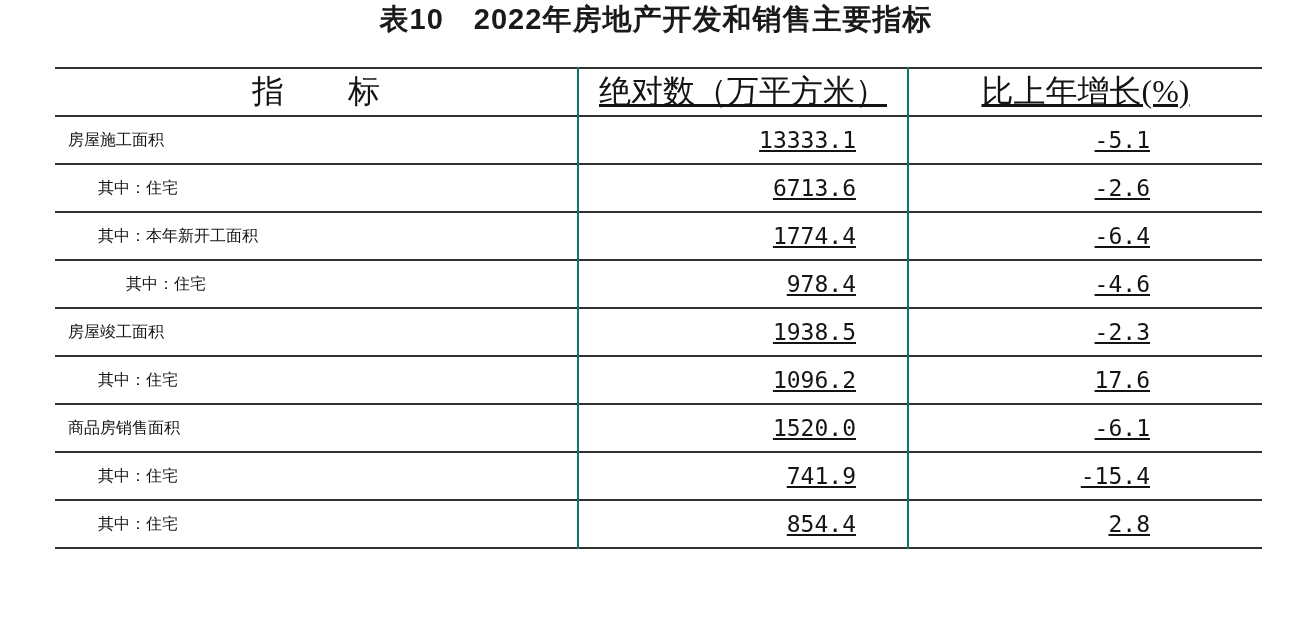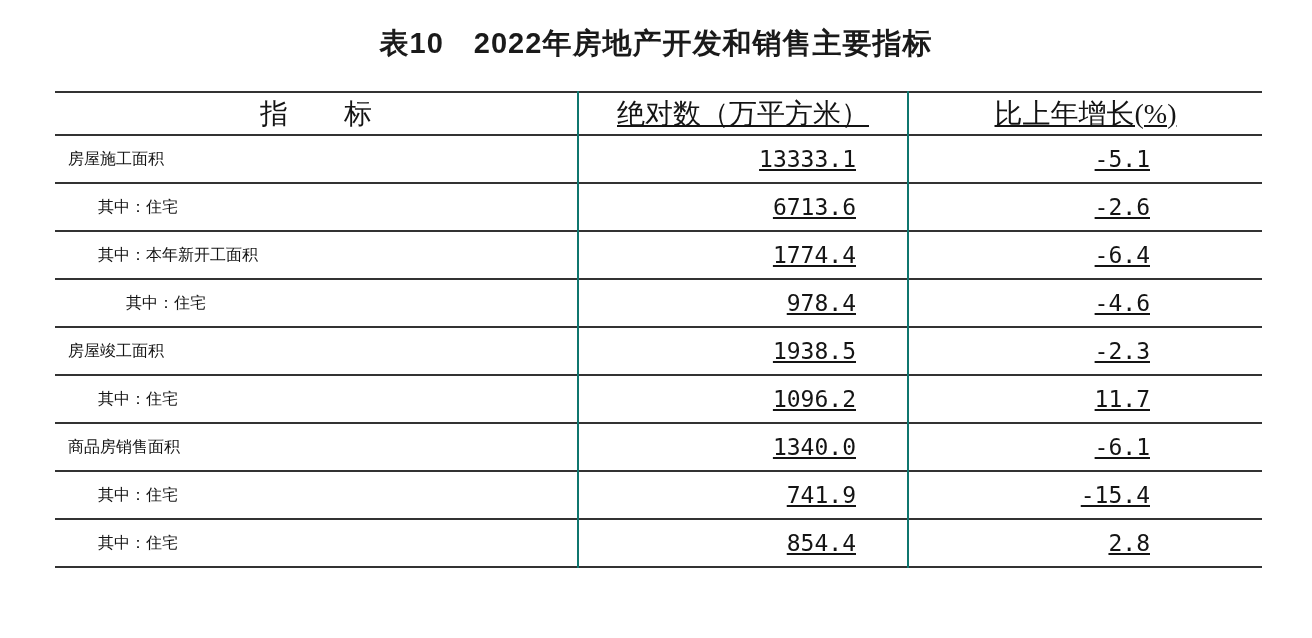--- a/index.html
+++ b/index.html
@@ -10,21 +10,20 @@
   body {
     width: 1312px;
     height: 638px;
     position: relative;
     font-family: "Liberation Serif", "DejaVu Serif", serif;
     color: #141414;
     overflow: hidden;
   }
   .page-title {
     margin: 0;
-    padding-top: 24px;
     text-align: center;
     font-family: "Liberation Sans", "DejaVu Sans", sans-serif;
     font-size: 29px;
     font-weight: bold;
     color: #1a1a1a;
     letter-spacing: 1px;
   }
   table.stat-table {
     margin-left: 55px;
     margin-top: 27px;
@@ -45,21 +44,21 @@
     border-bottom: 2px solid #333333;
   }
   
   th + th, td + td {
     border-left: 2px solid #0f766e;
     text-decoration: underline;
   }
 
   th {
     height: 39px;
-    font-size: 28px;
+    font-size: 32px;
     font-weight: normal;
     text-align: center;
     vertical-align: middle;
     color: #141414;
   }
   td {
     height: 44px;
     font-size: 16px;
     vertical-align: middle;
     color: #141414;
@@ -119,25 +118,25 @@
         <td class="col-growth">-4.6</td>
       </tr>
       <tr>
         <td class="col-indicator indent-0">房屋竣工面积</td>
         <td class="col-absolute">1938.5</td>
         <td class="col-growth">-2.3</td>
       </tr>
       <tr>
         <td class="col-indicator indent-1">其中：住宅</td>
         <td class="col-absolute">1096.2</td>
-        <td class="col-growth">11.7</td>
+        <td class="col-growth">17.6</td>
       </tr>
       <tr>
         <td class="col-indicator indent-0">商品房销售面积</td>
-        <td class="col-absolute">1340.0</td>
+        <td class="col-absolute">1520.0</td>
         <td class="col-growth">-6.1</td>
       </tr>
       <tr>
         <td class="col-indicator indent-1">其中：住宅</td>
         <td class="col-absolute">741.9</td>
         <td class="col-growth">-15.4</td>
       </tr>
       <tr>
         <td class="col-indicator indent-1">其中：住宅</td>
         <td class="col-absolute">854.4</td>

